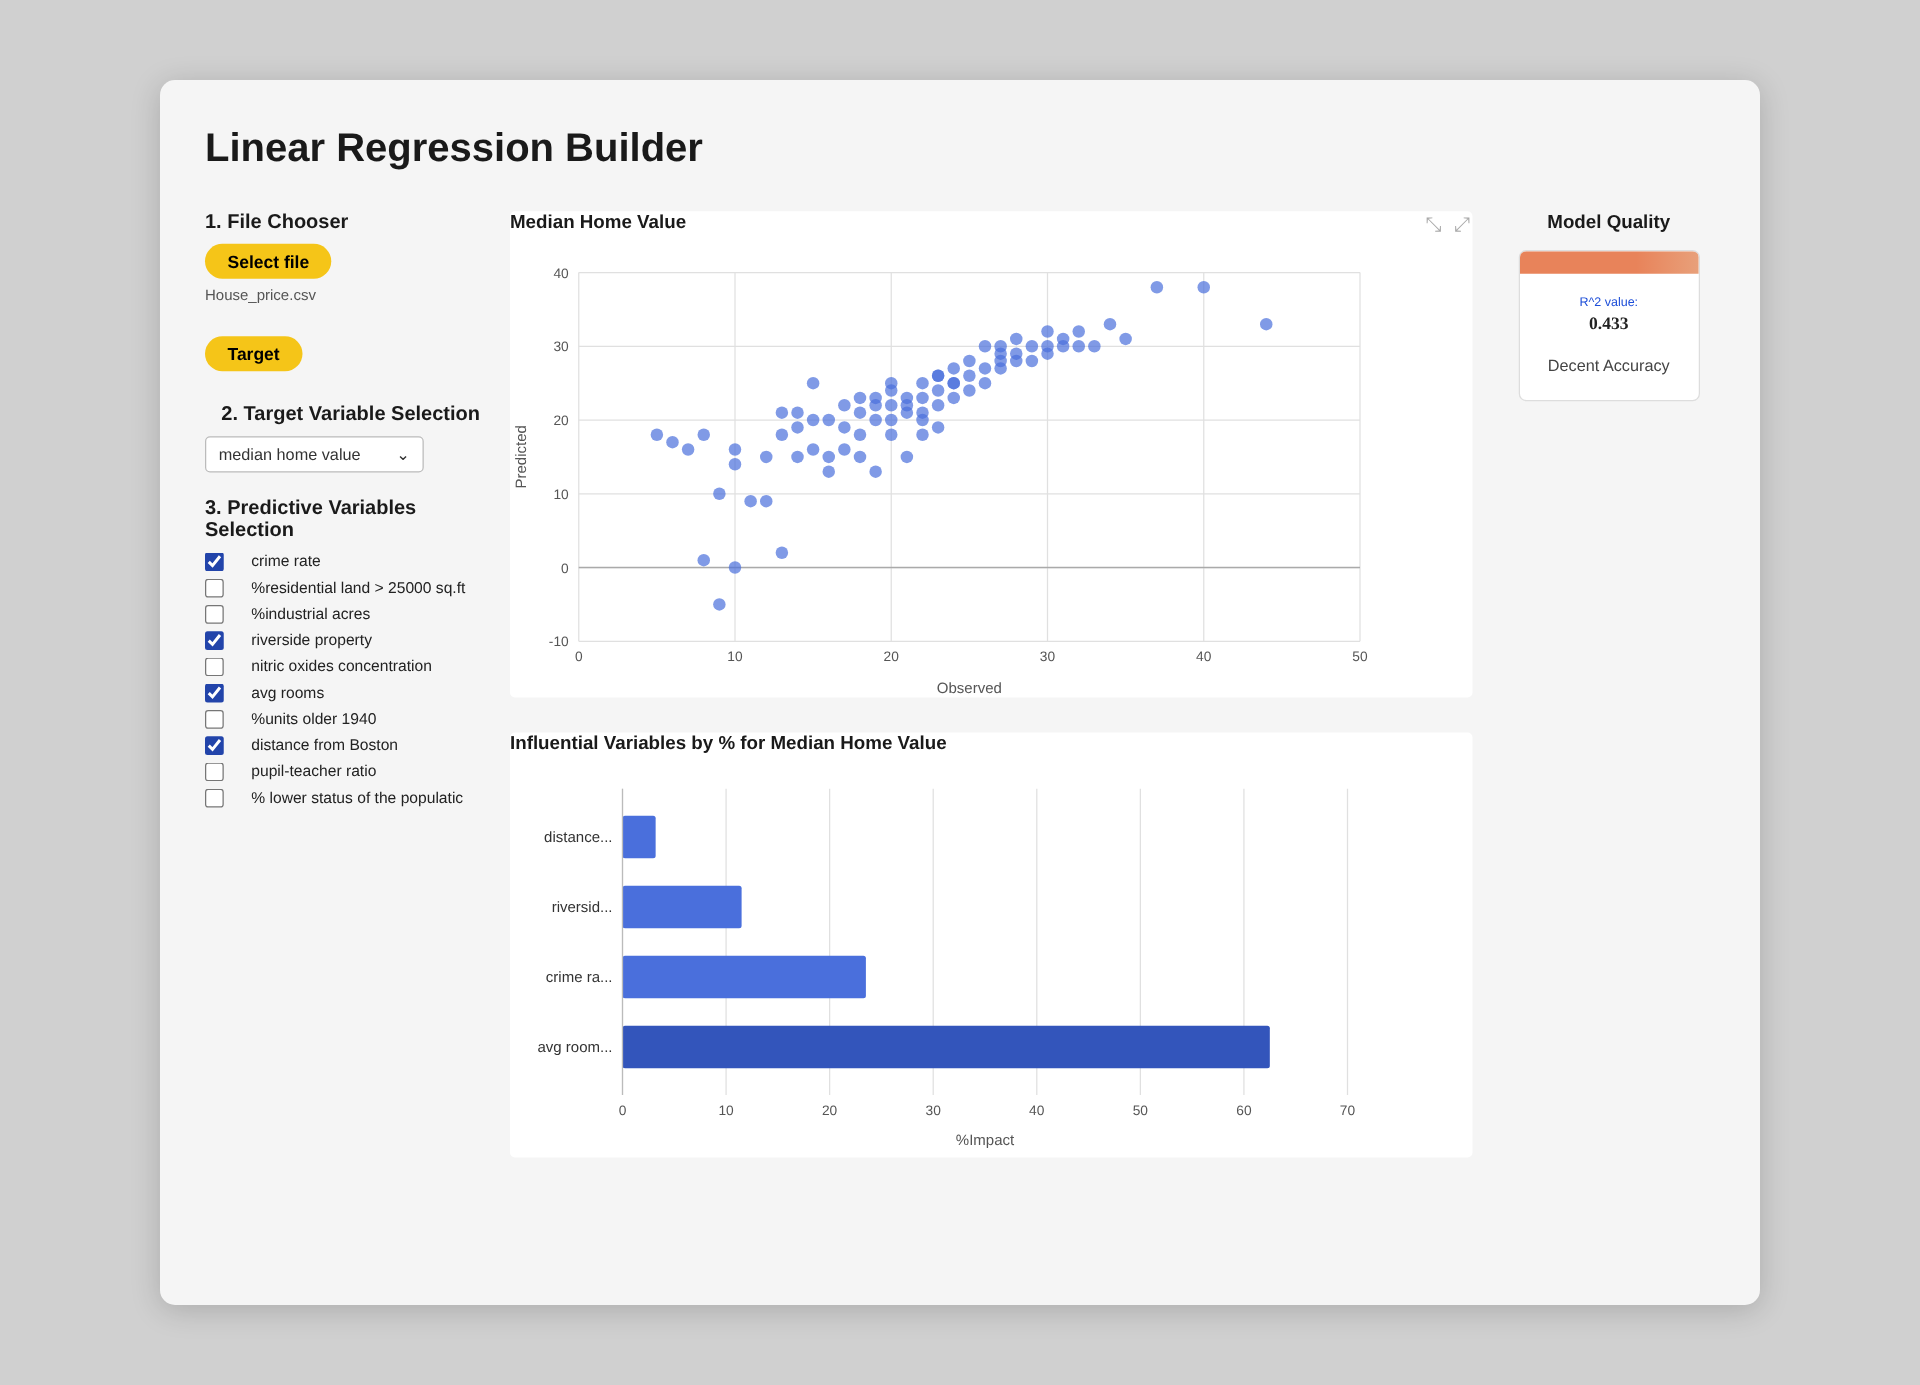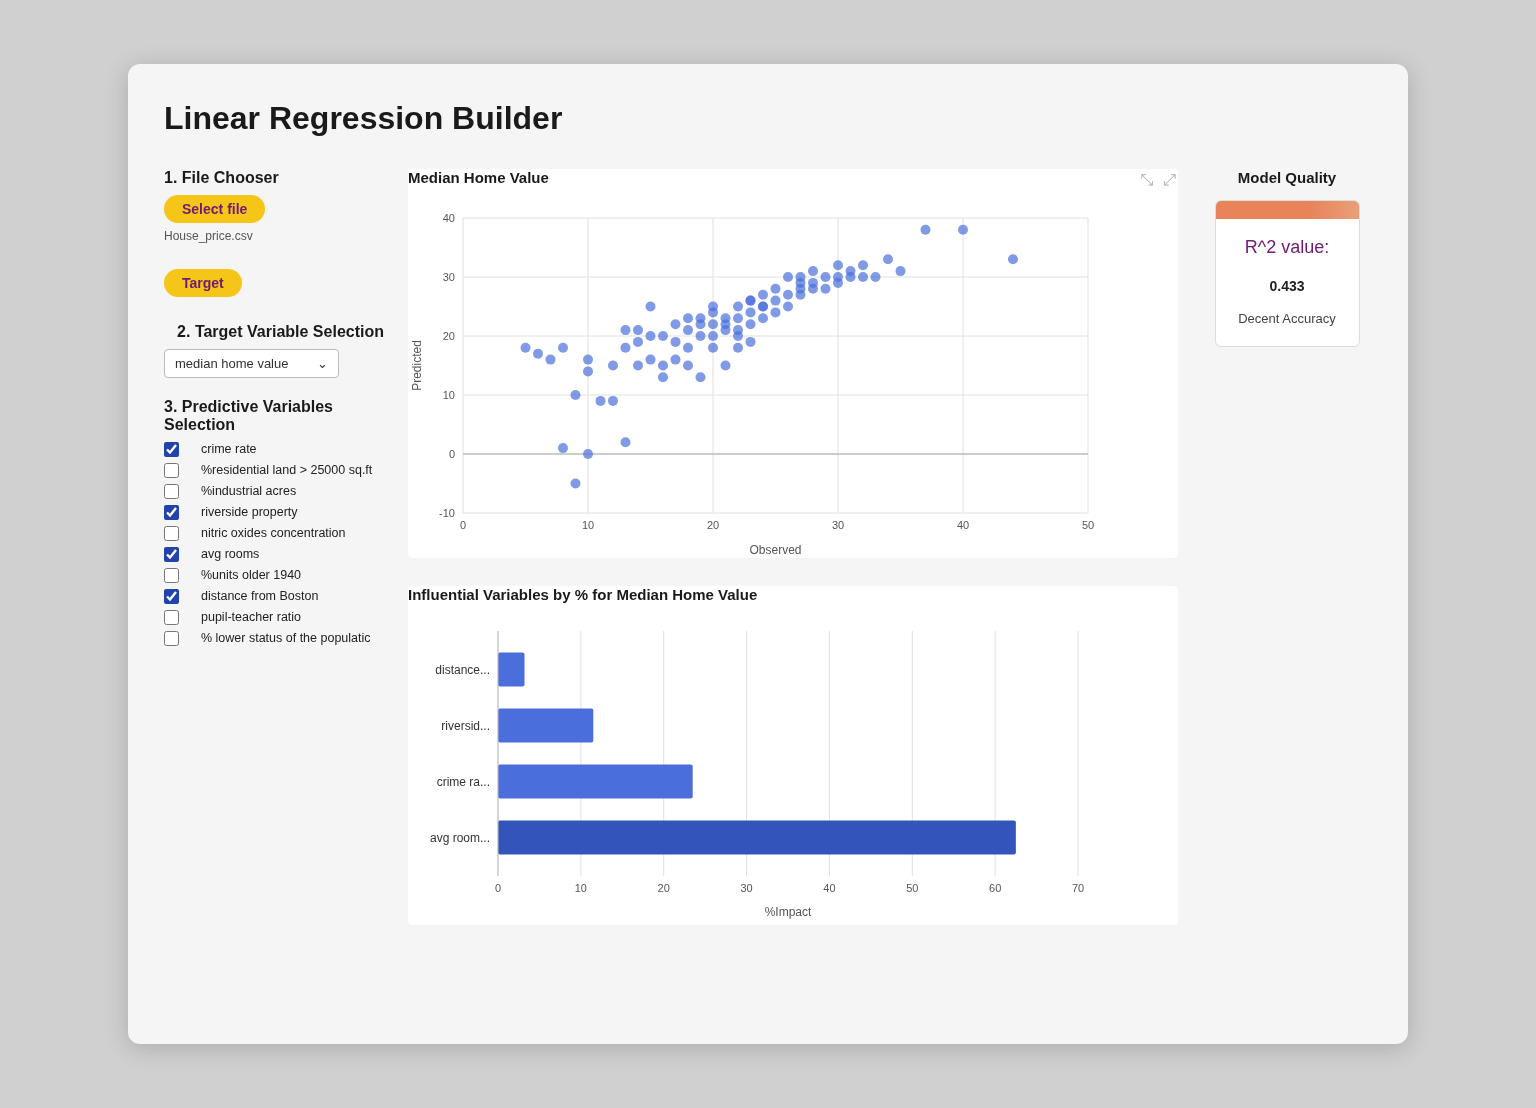--- a/index.html
+++ b/index.html
@@ -47,21 +47,21 @@
       margin-bottom: 8px;
     }
     .file-chooser-section { margin-bottom: 12px; }
     .btn-yellow {
       background: #f5c518;
       border: none;
       border-radius: 20px;
       padding: 6px 18px;
       font-size: 14px;
       font-weight: 600;
-      color: #701a75;
+      color: #000000;
       cursor: pointer;
       margin-bottom: 6px;
       display: inline-block;
     }
     .file-name {
       font-size: 12px;
       color: #555;
       margin-bottom: 14px;
     }
     .upload-section { margin-bottom: 20px; }
@@ -149,29 +149,30 @@
     .model-quality-bar {
       height: 18px;
       background: linear-gradient(to right, #e8835a 65%, #e8a07a 100%);
       width: 100%;
     }
     .model-quality-body {
       padding: 18px 12px 18px 12px;
       text-align: center;
     }
     .r2-label {
-      font-size: 18px;
-      color: #701a75;
-      margin-bottom: 20px;
+      font-size: 10px;
+      color: #1d4ed8;
+      margin-bottom: 4px;
     }
     .r2-value {
       font-size: 14px;
       font-weight: 700;
       color: #222;
       margin-bottom: 16px;
+      font-family: Liberation Serif, serif;
     }
     .accuracy-label {
       font-size: 13px;
       color: #444;
       line-height: 1.4;
     }
 
     
     .scatter-header {
       display: flex;

